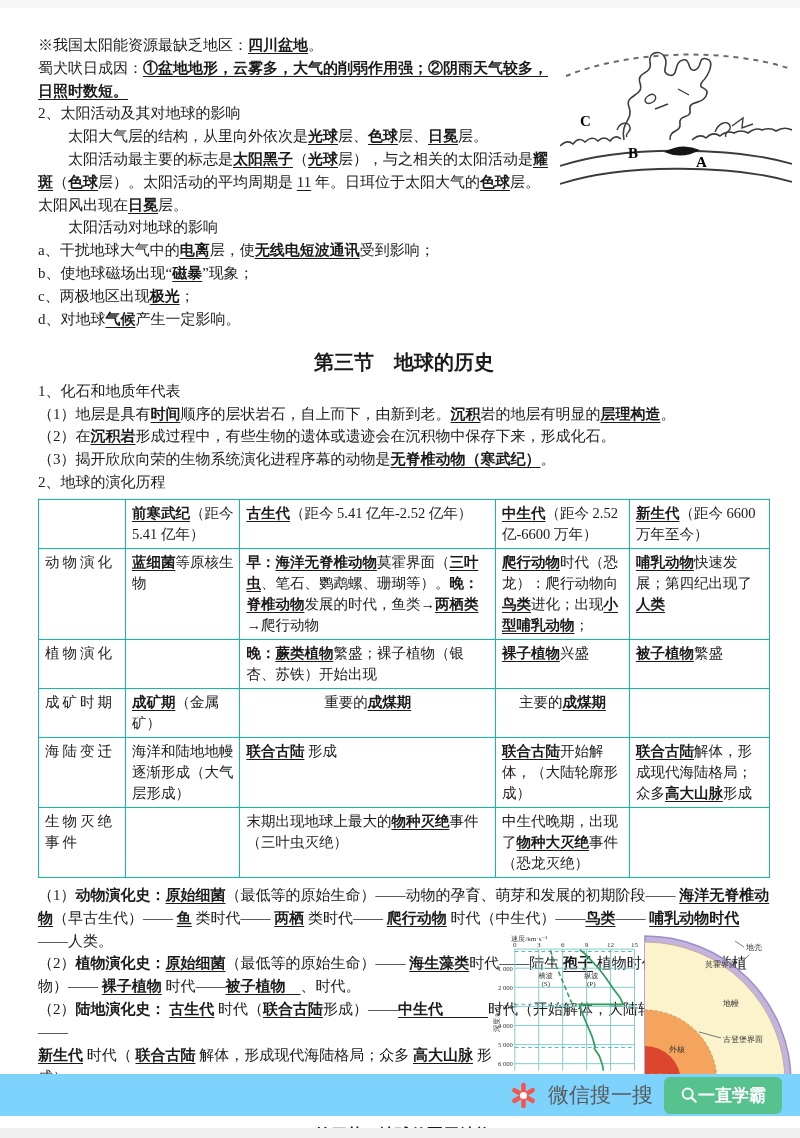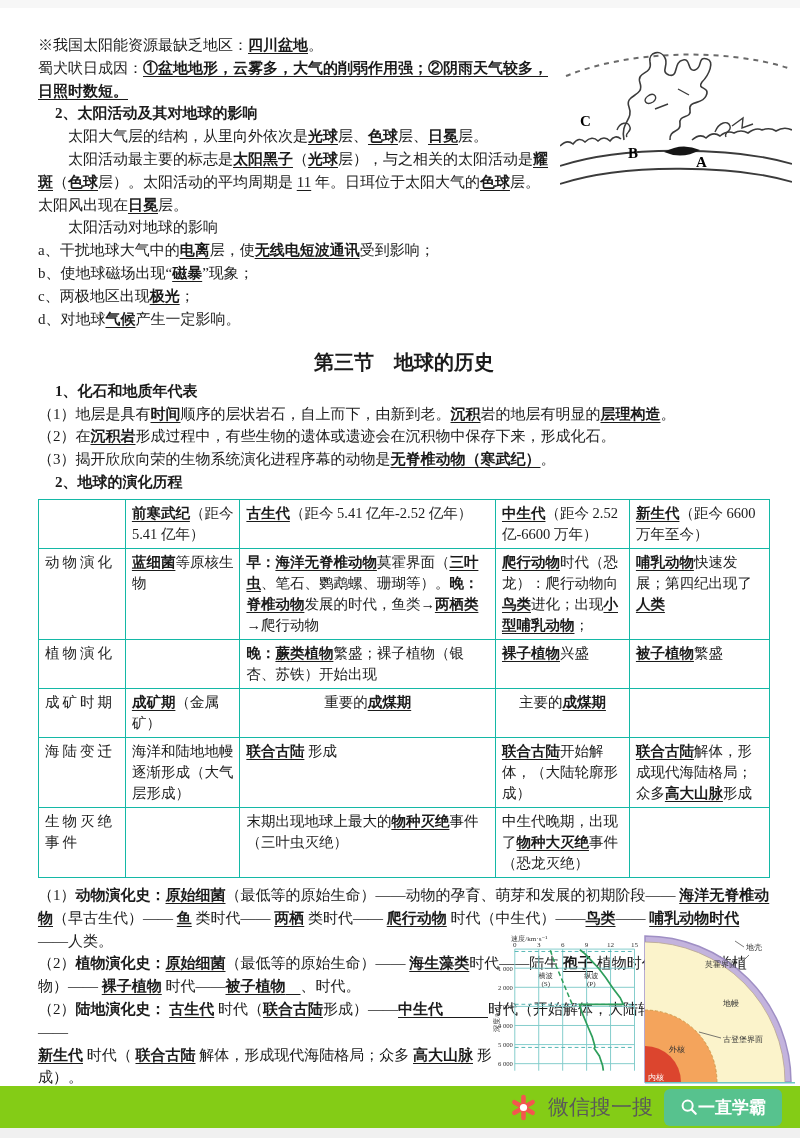--- a/index.html
+++ b/index.html
@@ -4,39 +4,39 @@
 <style>
   html,body{margin:0;padding:0;background:#ffffff;}
   .page{width:800px;height:1138px;position:relative;background:#fff;overflow:hidden;
         font-family:"Liberation Serif","DejaVu Serif",serif;color:#1b1b1b;}
   .topstrip{height:8px;background:#f7f7f7;}
   .content{padding:26px 30px 0 38px;font-size:15px;line-height:1.52;}
   p{margin:0;}
   .indent{text-indent:2em;}
   .b{font-weight:700;}
   .u{text-decoration:underline;text-underline-offset:3px;}
-  .hb{font-weight:700;margin-left:17px;}
+  .hb{font-weight:400;}
   .sechead{font-weight:700;text-align:center;font-size:20px;margin:17px 0 2px 0;}
   
   .sunfig{float:right;width:232px;height:162px;margin:0 -22px 2px 10px;}
   
   table.evo{border-collapse:collapse;width:100%;margin:5px 0 6px 0;font-size:14.5px;line-height:1.45;table-layout:fixed;}
   table.evo td{border:1px solid #14b8a6;padding:3px 6px;vertical-align:top;}
   td.rlabel{letter-spacing:3px;}
   td.vmid{vertical-align:middle;}
   td.tc{text-align:center;}
   
   .narrow{max-width:468px;}
   .sec4{font-weight:700;font-size:16px;text-align:center;width:730px;margin-top:34px;}
   
   .geofig{position:absolute;left:492px;top:932px;width:304px;height:156px;display:flex;}
   svg text{font-family:"Liberation Serif","DejaVu Serif",serif;}
   
-  .footbar{position:absolute;left:0;right:0;bottom:10px;height:42px;display:flex;align-items:center;
-           justify-content:flex-end;gap:11px;padding-right:18px;background:#84cc16;
+  .footbar{position:absolute;left:0;right:0;bottom:22px;height:42px;display:flex;align-items:center;
+           justify-content:flex-end;gap:11px;padding-right:18px;background:#7dd3fc;
            font-family:"Liberation Sans","DejaVu Sans",sans-serif;}
   .wechat-label{font-size:21px;color:#595959;}
   .search-btn{display:flex;align-items:center;background:#57c28e;color:#fff;border:none;
               border-radius:6px;padding:7px 16px;font-size:17px;font-weight:700;cursor:pointer;
               font-family:"Liberation Sans","DejaVu Sans",sans-serif;}
   .bottomstrip{position:absolute;left:0;right:0;bottom:0;height:10px;background:#f0f0f0;}
 </style>
 </head>
 <body>
 

